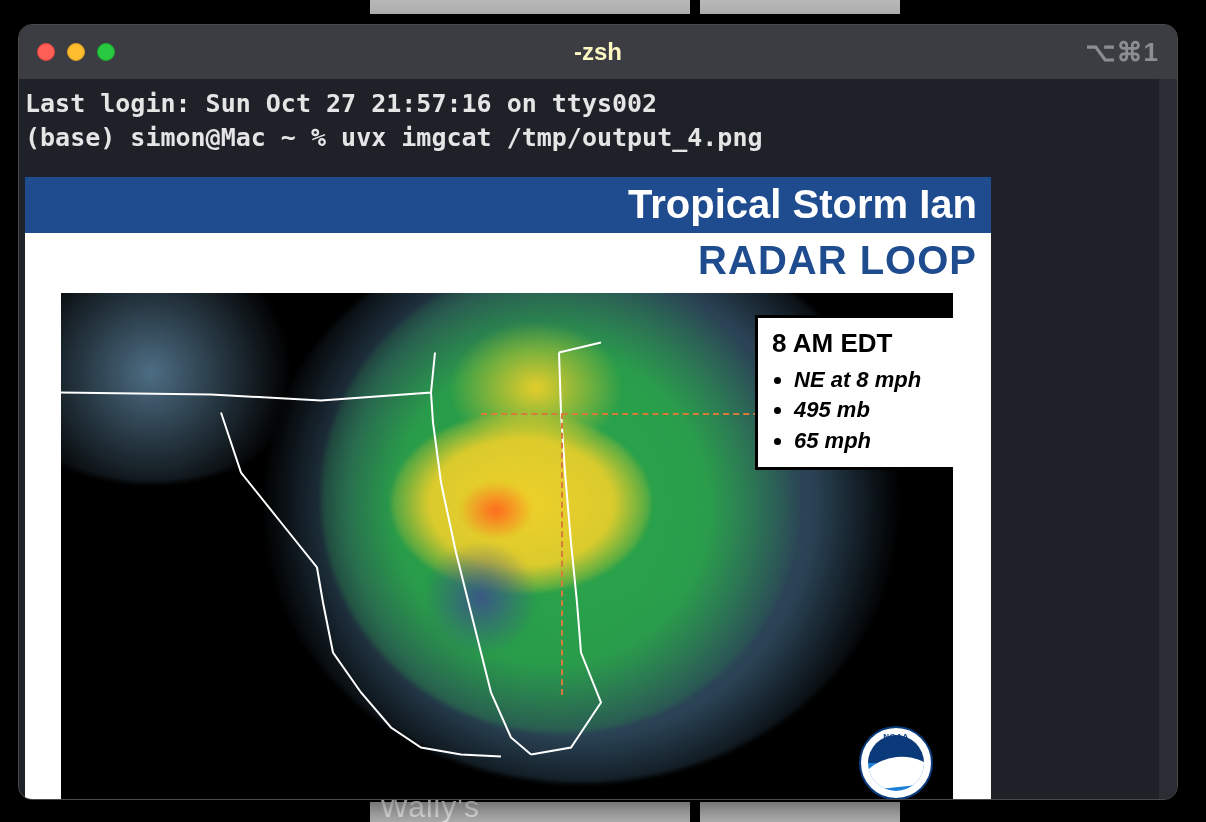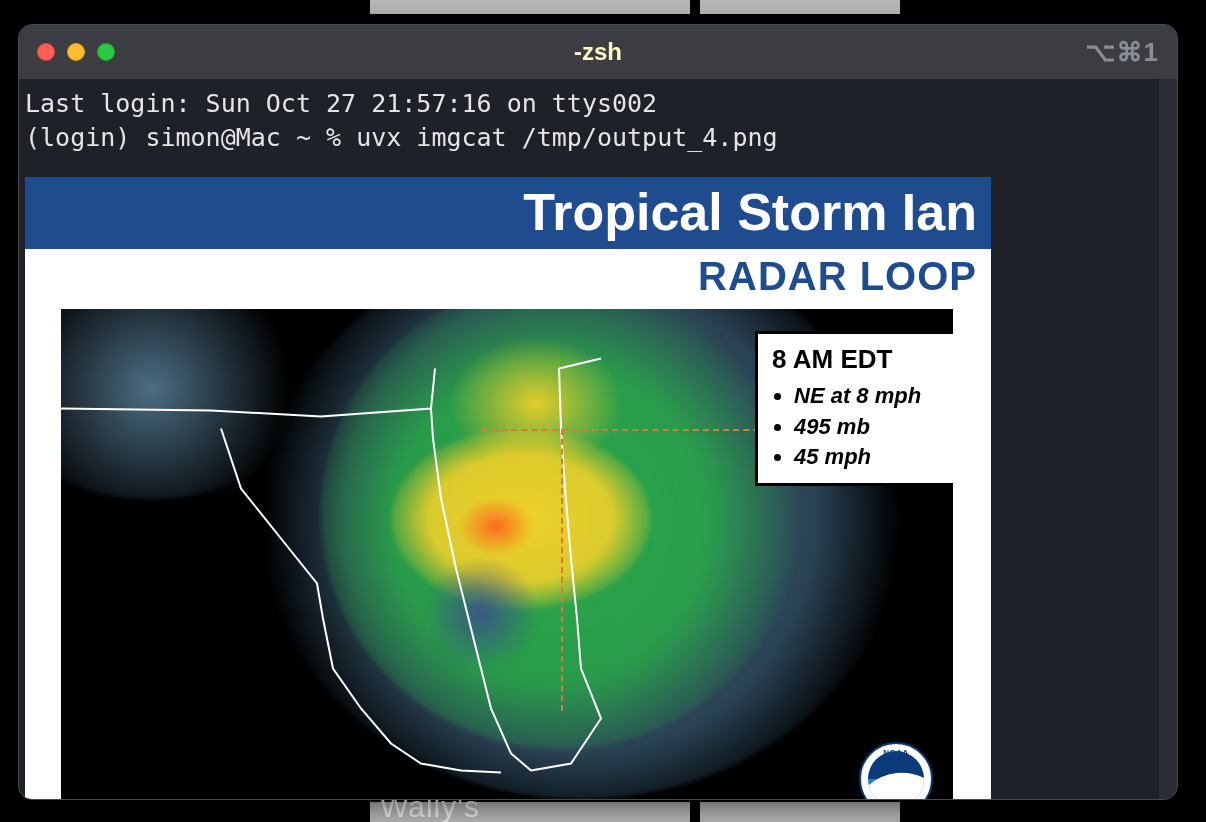--- a/index.html
+++ b/index.html
@@ -73,21 +73,21 @@
 
   .term-body {
     flex: 1 1 auto;
     padding: 8px 6px 4px 6px;
     font-size: 25px;
     line-height: 1.35;
     color: #e5e5e5;
     position: relative;
     overflow: hidden;
   }
-  .term-line { white-space: pre; }
+  .term-line { white-space: pre; font-weight: bold; }
   .prompt-cursor {
     display:inline-block; width:13px; height:28px;
     background:#e5e5e5; vertical-align:text-bottom; margin-left:2px;
   }
   .scrollbar {
     position:absolute; right:0; top:0; width:18px; height:100%;
     background:#2a2d33;
   }
 
   
@@ -96,21 +96,21 @@
     width: 966px;
     background:#fff;
     font-family:-apple-system,"Segoe UI",Helvetica,Arial,sans-serif;
     color:#000;
   }
   .weather-header {
     background:#1f4b8f;
     color:#fff;
     text-align:right;
     padding:0 14px 2px 14px;
-    font-size:52px;
+    font-size:40px;
     font-weight:600;
   }
   .weather-sub {
     background:#fff;
     color:#1f4b8f;
     text-align:right;
     padding:0 14px 0 14px;
     font-size:40px;
     font-weight:800;
     letter-spacing:1px;
@@ -208,21 +208,21 @@
       <div class="dot green"></div>
     </div>
     <div class="title">-zsh</div>
     <div class="titlebar-right">⌥⌘1</div>
   </div>
 
   <div class="term-body">
     <div class="scrollbar"></div>
 
     <div class="term-line">Last login: Sun Oct 27 21:57:16 on ttys002</div>
-    <div class="term-line">(login) simon@Mac ~ % uvx imgcat /tmp/output_4.png</div>
+    <div class="term-line">(base) simon@Mac ~ % uvx imgcat /tmp/output_4.png</div>
 
     <div class="weather-card">
       <div class="weather-header">Tropical Storm Ian</div>
       <div class="weather-sub">RADAR LOOP</div>
       <div class="radar-wrap">
         <div class="radar">
 
           <div class="blob b-outer1"></div>
           <div class="blob b-blue2"></div>
           <div class="blob b-green"></div>
@@ -240,21 +240,21 @@
           </svg>
 
           <div class="cross-h"></div>
           <div class="cross-v"></div>
 
           <div class="infobox">
             <div class="time">8 AM EDT</div>
             <ul>
               <li>NE at 8 mph</li>
               <li>495 mb</li>
-              <li>45 mph</li>
+              <li>65 mph</li>
             </ul>
           </div>
 
           <div class="noaa">
             <span class="noaa-text">NOAA</span>
             <div class="noaa-inner"></div>
           </div>
 
         </div>
       </div>

